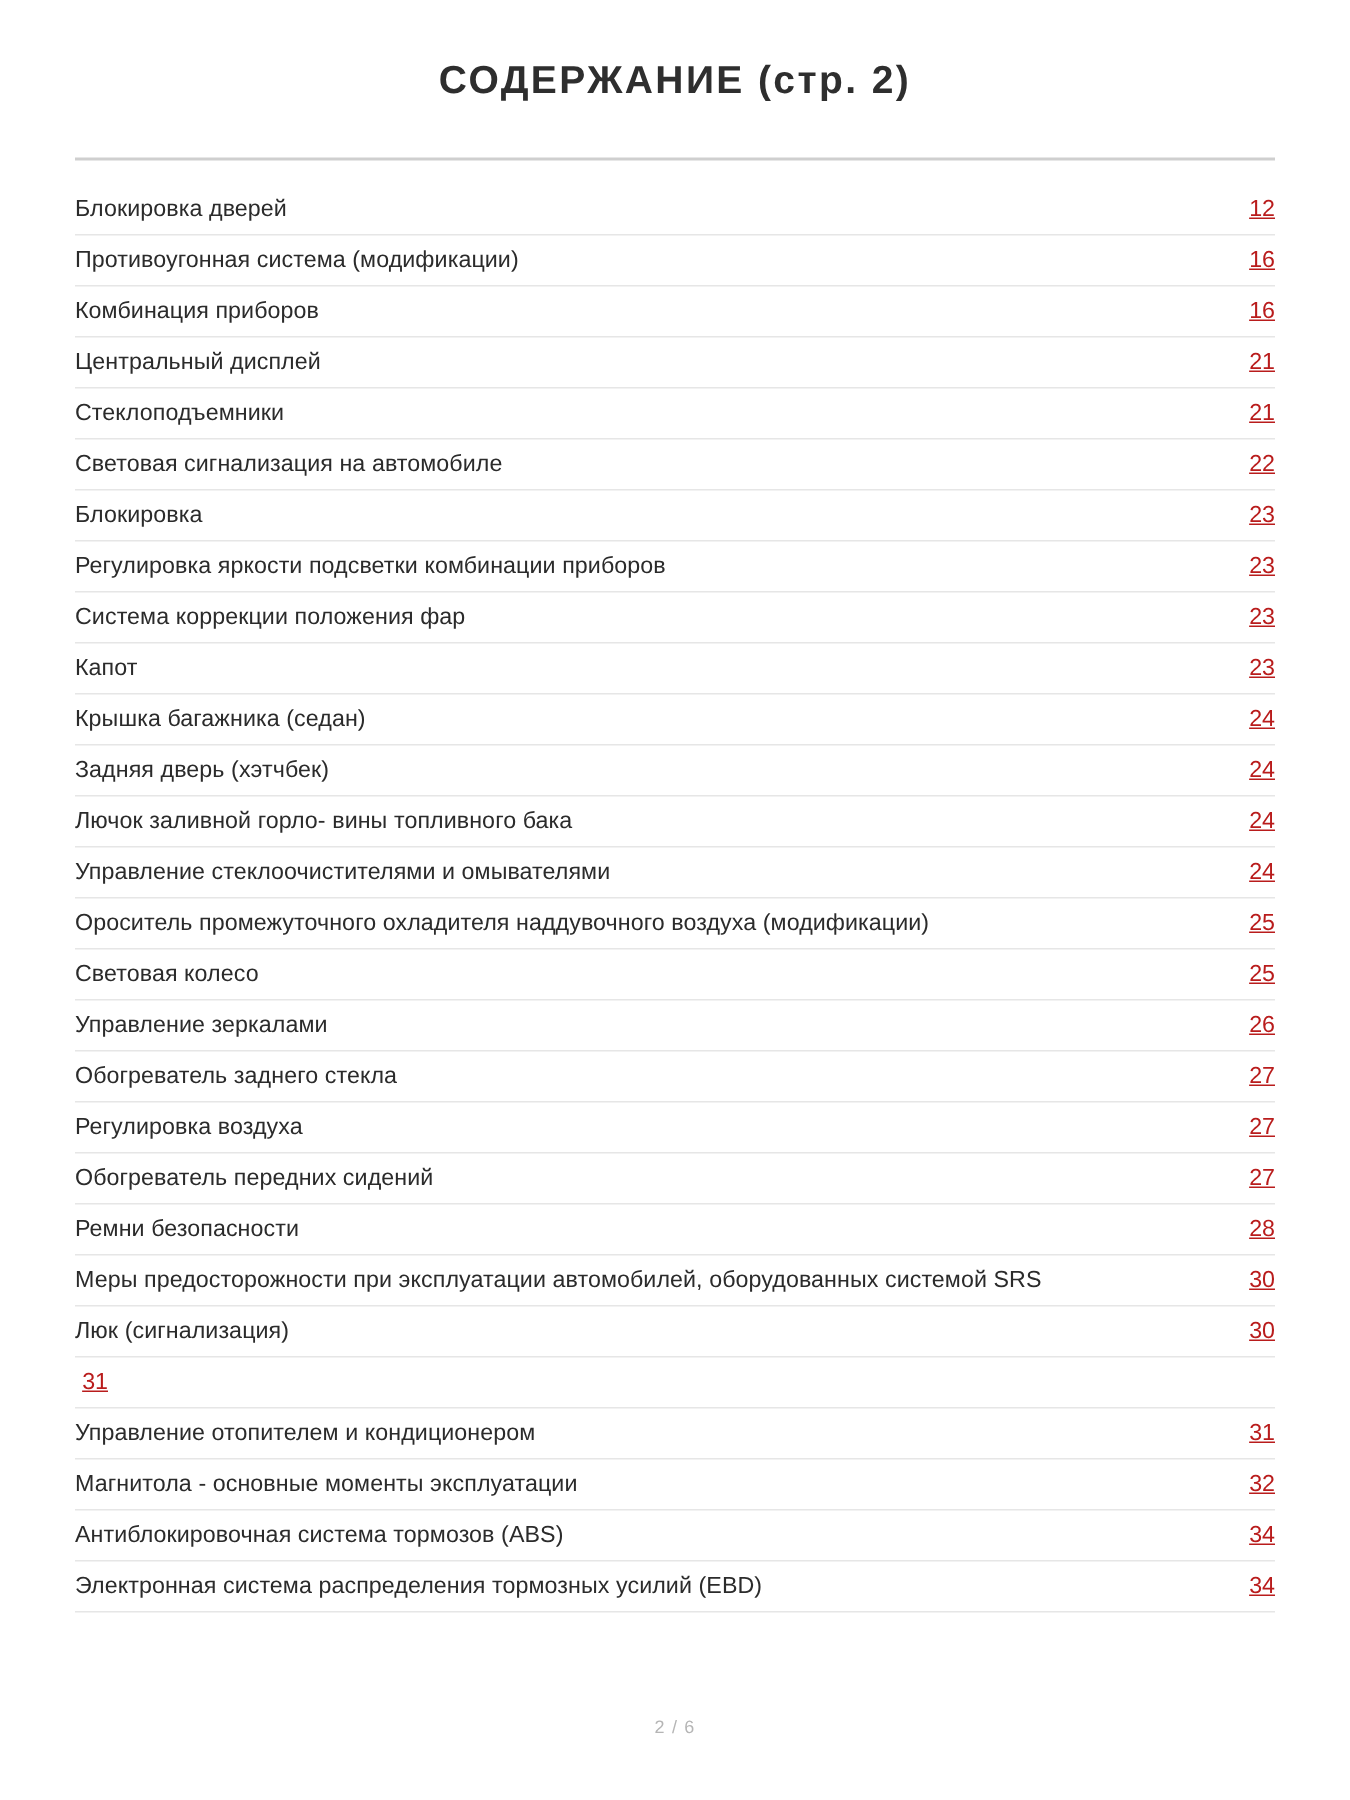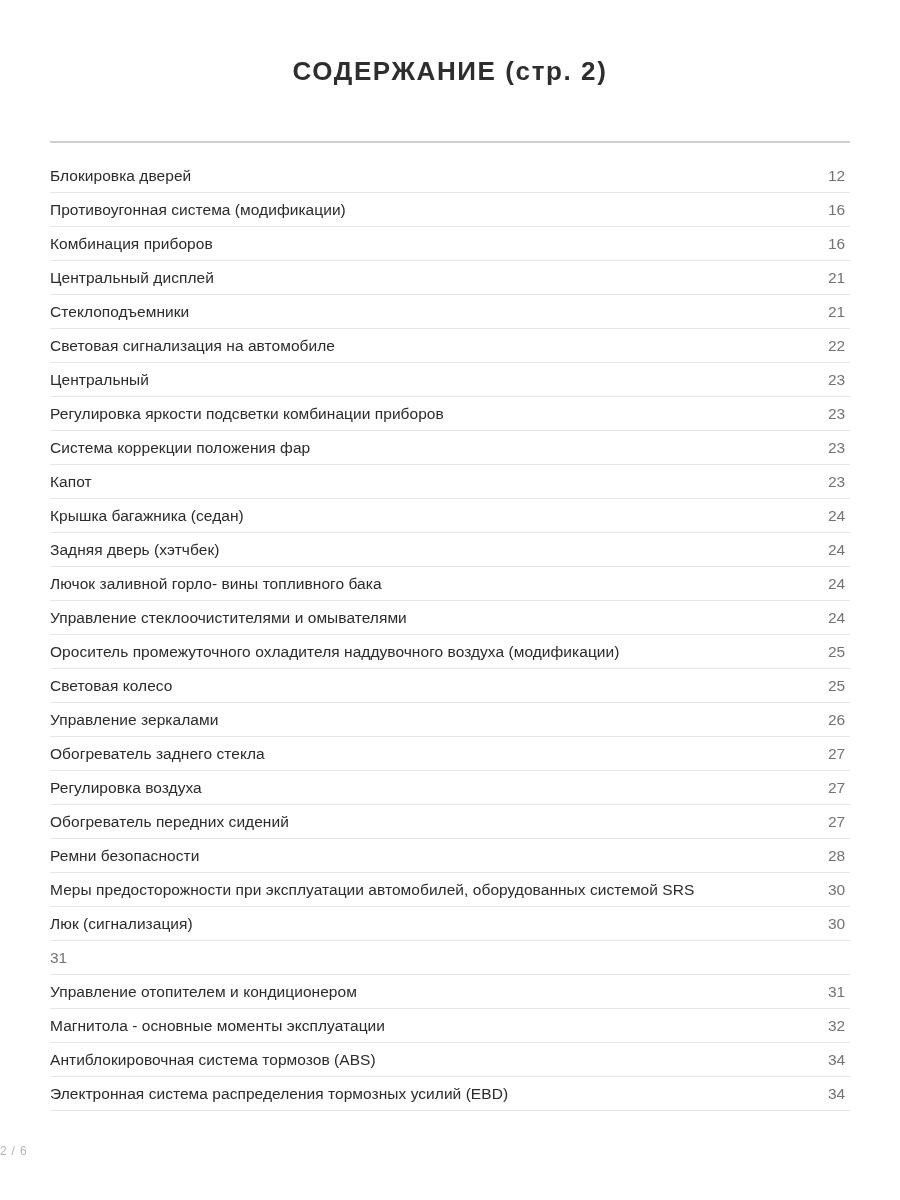--- a/index.html
+++ b/index.html
@@ -21,21 +21,21 @@
     width: 900px;
     height: 1200px;
     box-sizing: border-box;
     position: relative;
     display: flex;
     flex-direction: column;
   }
 
   
   .doc-title {
-    margin: 18px;
+    margin: 0;
     padding-top: 38px;
     text-align: center;
     font-size: 26px;
     font-weight: bold;
     letter-spacing: 1.6px;
     color: #2e2e2e;
     line-height: 1.2;
   }
 
   
@@ -63,34 +63,35 @@
   }
   .toc-title {
     font-size: 15.5px;
     color: #2b2b2b;
     line-height: 33px;
     white-space: nowrap;
     letter-spacing: 0.05px;
   }
   .toc-page {
     font-size: 15.5px;
-    color: #737373;
+    color: #b91c1c;
     line-height: 33px;
     min-width: 22px;
-    text-align: left;
+    text-align: right;
     flex: 0 0 auto;
+    text-decoration: underline;
   }
 
   
   .page-footer {
     position: absolute;
     left: 0;
     right: 0;
     bottom: 42px;
-    text-align: left;
+    text-align: center;
     font-size: 12px;
     color: #b5b5b5;
     letter-spacing: 0.8px;
   }
 </style>
 </head>
 <body>
 
 <div class="page">
 
@@ -117,21 +118,21 @@
       </li>
       <li class="toc-row">
         <span class="toc-title">Стеклоподъемники</span>
         <span class="toc-page">21</span>
       </li>
       <li class="toc-row">
         <span class="toc-title">Световая сигнализация на автомобиле</span>
         <span class="toc-page">22</span>
       </li>
       <li class="toc-row">
-        <span class="toc-title">Центральный</span>
+        <span class="toc-title">Блокировка</span>
         <span class="toc-page">23</span>
       </li>
       <li class="toc-row">
         <span class="toc-title">Регулировка яркости подсветки комбинации приборов</span>
         <span class="toc-page">23</span>
       </li>
       <li class="toc-row">
         <span class="toc-title">Система коррекции положения фар</span>
         <span class="toc-page">23</span>
       </li>

